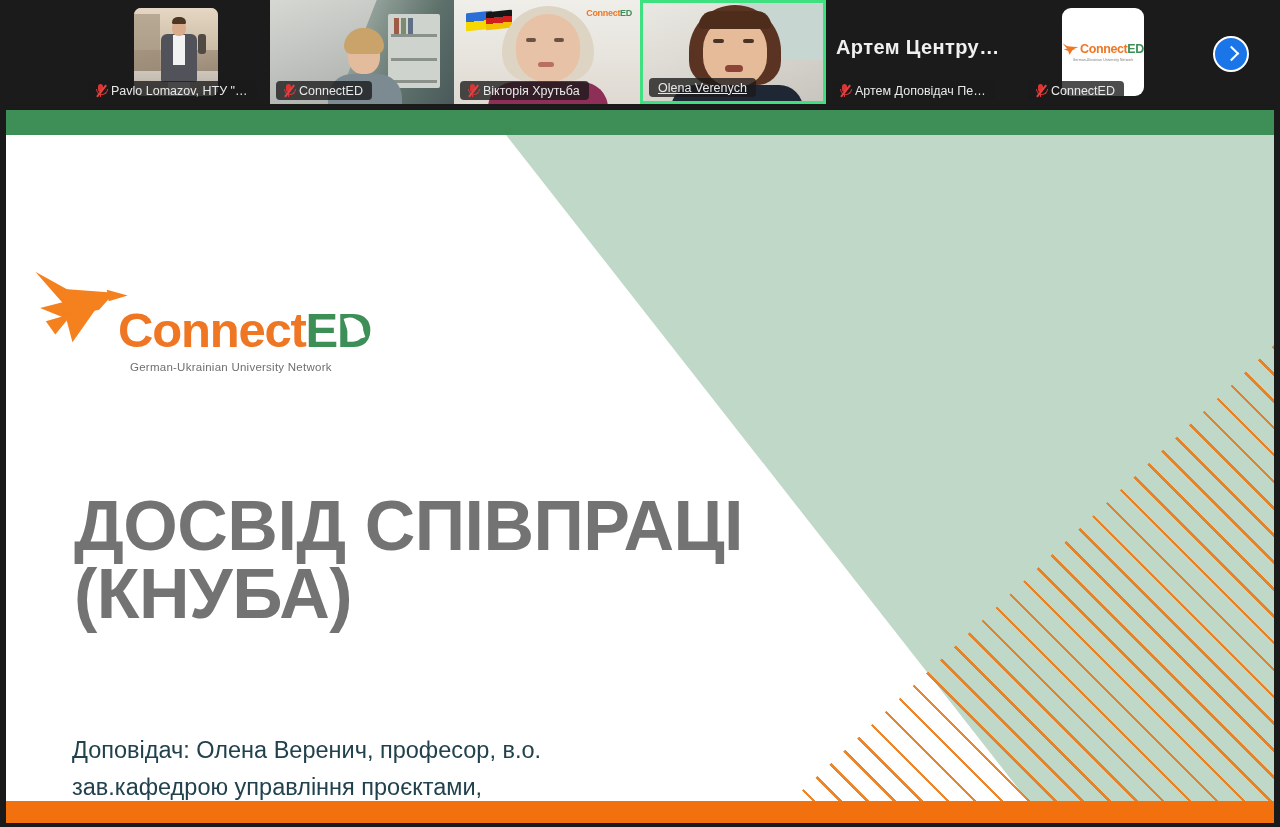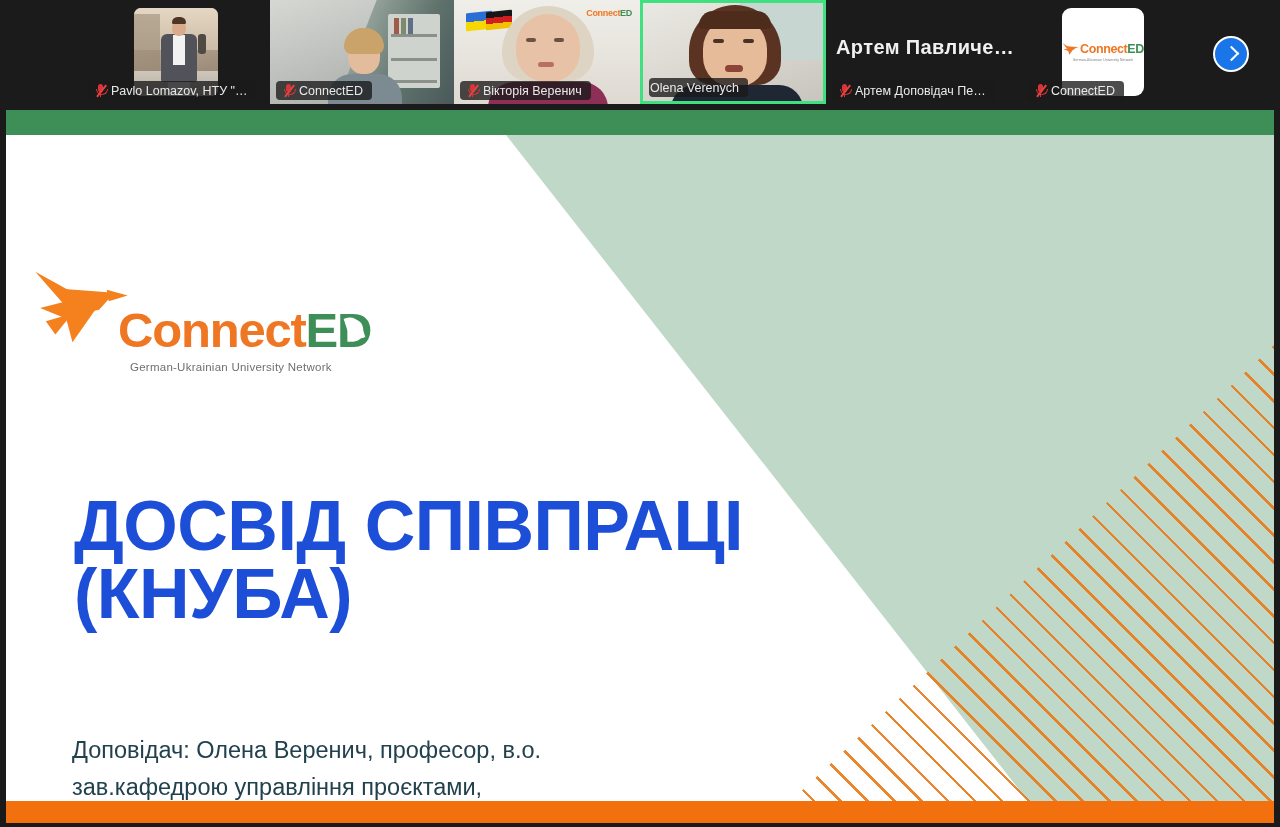--- a/index.html
+++ b/index.html
@@ -52,21 +52,21 @@
     align-items: center;
     gap: 5px;
     padding: 0 9px 0 7px;
     background: rgba(26,26,26,0.78);
     border-radius: 4px;
     color: #e9e9e9;
     font-size: 12.5px;
     white-space: nowrap;
     line-height: 1;
   }
-  .name-chip.no-icon { padding-left: 1px; }
+  .name-chip.no-icon { padding-left: 9px; text-decoration: underline; }
   .name-chip span.label { position: relative; top: 0.5px; }
 
   
   .mic-muted {
     position: relative;
     width: 11px;
     height: 14px;
     flex: 0 0 11px;
   }
   .mic-muted .body {
@@ -447,21 +447,21 @@
     color: #6f6f6f;
     letter-spacing: 0.25px;
     white-space: nowrap;
   }
 
   
   #slide-title {
     position: absolute;
     left: 68px; top: 383px;
     width: 820px;
-    color: #1d4ed8;
+    color: #737373;
     font-size: 70px;
     font-weight: bold;
     line-height: 0.97;
     letter-spacing: -0.5px;
     white-space: pre-line;
   }
 
   
   #slide-subtitle {
     position: absolute;
@@ -547,21 +547,21 @@
           <div class="mouth"></div>
         <div class="shoulders"></div>
       </div>
       <div class="name-chip">
         <span class="mic-muted">
           <span class="body"></span>
             <span class="arc"></span>
             <span class="stem"></span>
             <span class="slash"></span>
         </span>
-        <span class="label">Вікторія Веренич</span>
+        <span class="label">Вікторія Хрутьба</span>
       </div>
     </div>
 
     <div class="tile" id="tile-olena">
       <div class="tile-media">
         <div class="bg"></div>
         <div class="panel"></div>
         <div class="hair"></div>
         <div class="face"></div>
         <div class="fringe"></div>
@@ -569,21 +569,21 @@
           <div class="eyeR"></div>
           <div class="mouth"></div>
         <div class="suit"></div>
       </div>
       <div class="name-chip no-icon">
         <span class="label">Olena Verenych</span>
       </div>
     </div>
 
     <div class="tile" id="tile-artem">
-      <div class="bigname">Артем  Павличе…</div>
+      <div class="bigname">Артем  Центру…</div>
       <div class="name-chip">
         <span class="mic-muted">
           <span class="body"></span>
             <span class="arc"></span>
             <span class="stem"></span>
             <span class="slash"></span>
         </span>
         <span class="label">Артем Доповідач Пе…</span>
       </div>
     </div>

